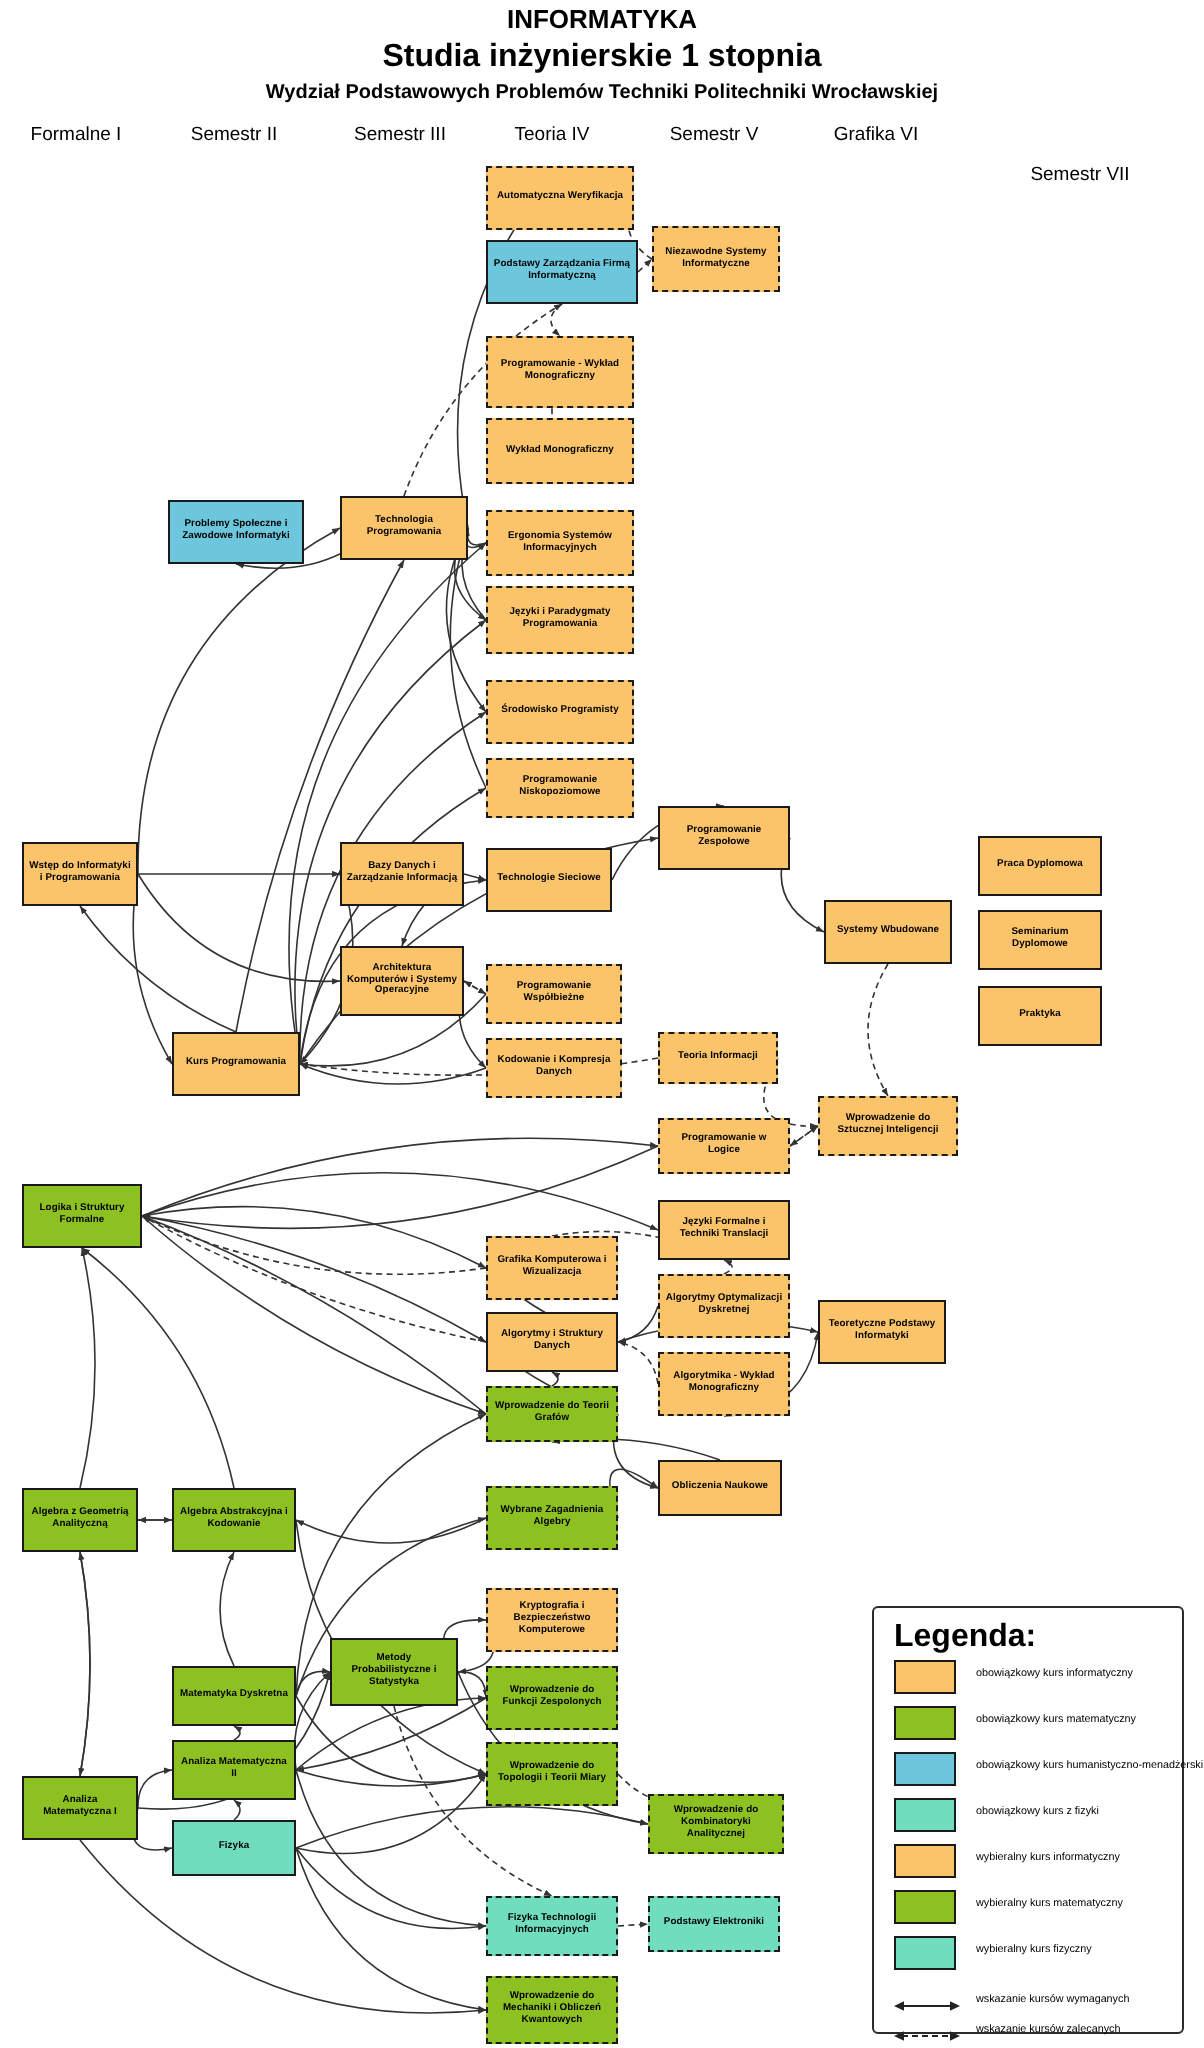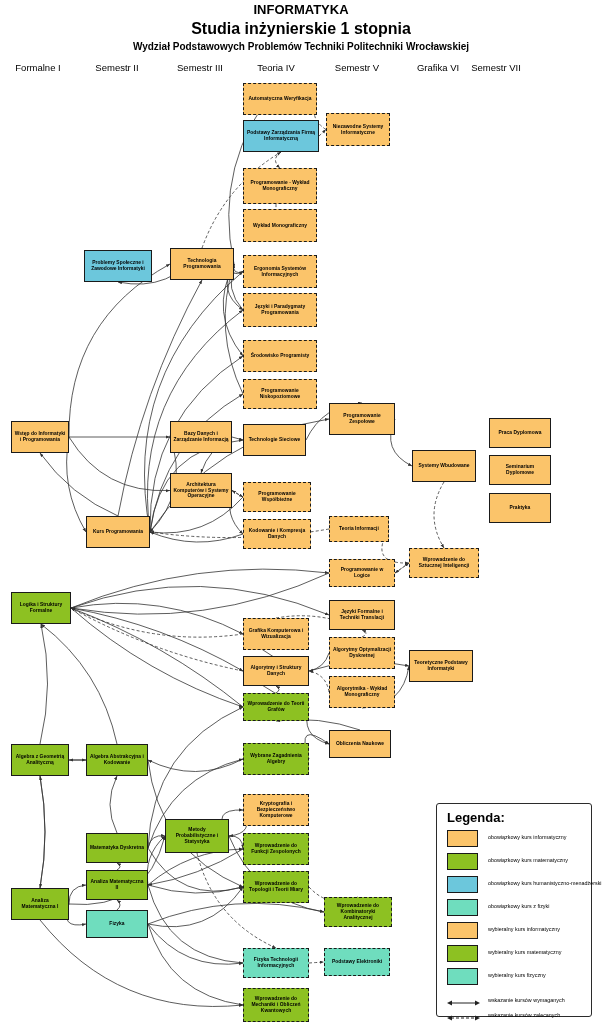--- a/index.html
+++ b/index.html
@@ -28,21 +28,21 @@
 
   .c-info{background:#fbc46a;}
   .c-math{background:#8dc122;}
   .c-hum {background:#6cc7dc;}
   .c-phys{background:#6fddbe;}
   .opt{border-style:dashed;border-width:1.3px;}
 
   
   .legend{position:absolute;left:436px;top:803px;width:156px;height:214px;
           background:#ffffff;border:1px solid #2b2b2b;border-radius:3px;box-sizing:border-box;}
-  .legend-title{position:absolute;left:10px;top:6px;font-size:13px;font-weight:bold;}
+  .legend-title{position:absolute;left:10px;top:6px;font-size:16px;font-weight:bold;}
   .lg-row{position:absolute;left:10px;height:18px;}
   .lg-sw{position:absolute;left:0;top:0;width:31px;height:17px;border:1px solid #1a1a1a;box-sizing:border-box;}
   .lg-tx{position:absolute;left:41px;top:4px;font-size:5.4px;white-space:nowrap;}
   .lg-arrow{position:absolute;left:0;top:4px;width:33px;height:10px;}
 </style>
 </head>
 <body>
 
 <div id="canvas">
 
@@ -52,21 +52,21 @@
     <div class="title-line t3">Wydział Podstawowych Problemów Techniki Politechniki Wrocławskiej</div>
   </div>
 
   <div class="sem-headers" id="sem-headers">
       <div class="sem" style="left: 38px;">Formalne I</div>
       <div class="sem" style="left: 117px;">Semestr II</div>
       <div class="sem" style="left: 200px;">Semestr III</div>
       <div class="sem" style="left: 276px;">Teoria IV</div>
       <div class="sem" style="left: 357px;">Semestr V</div>
       <div class="sem" style="left: 438px;">Grafika VI</div>
-      <div class="sem" style="left: 496px;">Semestr VII</div>
+      <div class="sem" style="left: 540px; margin-top: 20px;">Semestr VII</div>
     </div>
 
   <svg class="edges" id="edge-layer" viewBox="0 0 602 1024">
     <defs>
       <marker id="ah" markerWidth="6" markerHeight="6" refX="5" refY="2" orient="auto">
         <path d="M0,0 L5,2 L0,4 z" fill="#333"></path>
       </marker>
     </defs>
     <g id="edges-solid" fill="none" stroke="#333" stroke-width="0.8">
         <path d="M69.0,437.0 Q119.5,437.0 170.0,437.0" marker-end="url(#ah)"></path>

